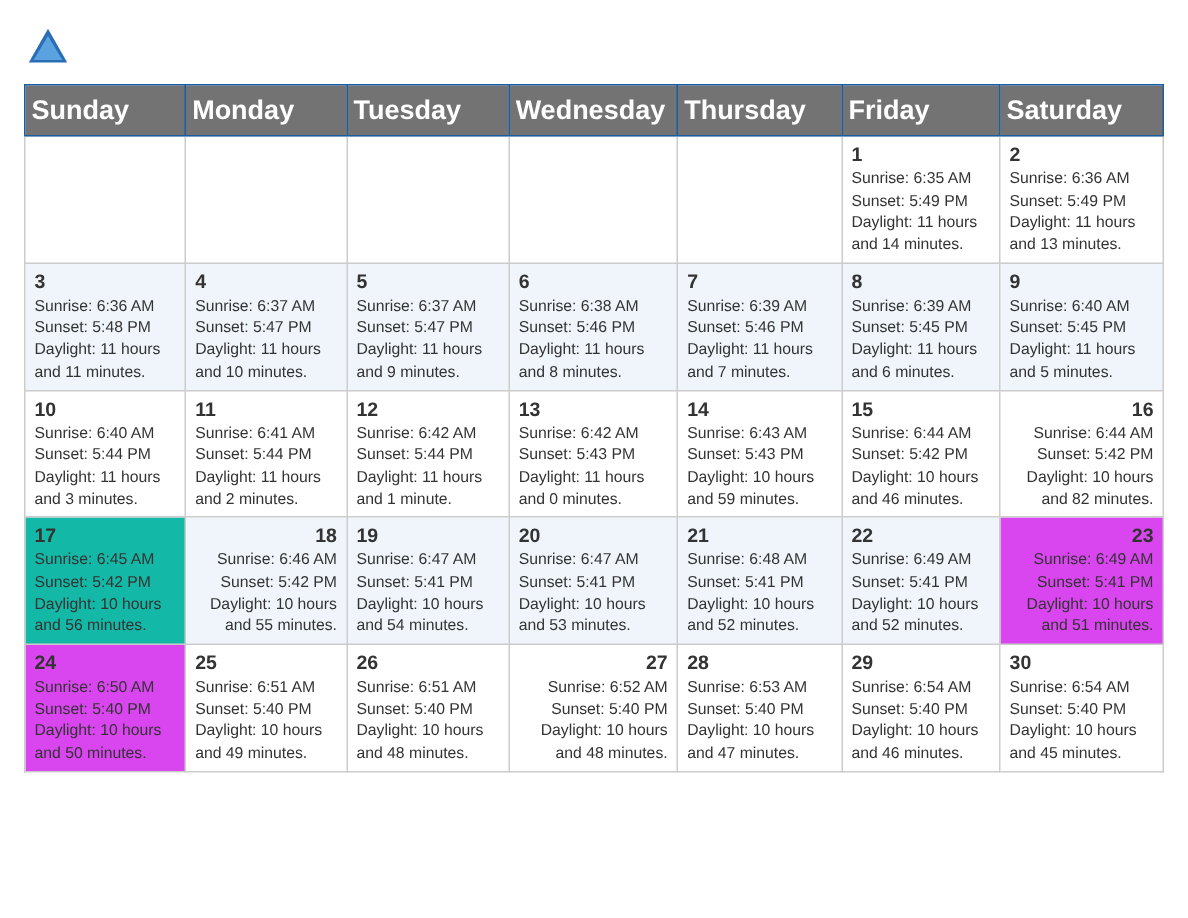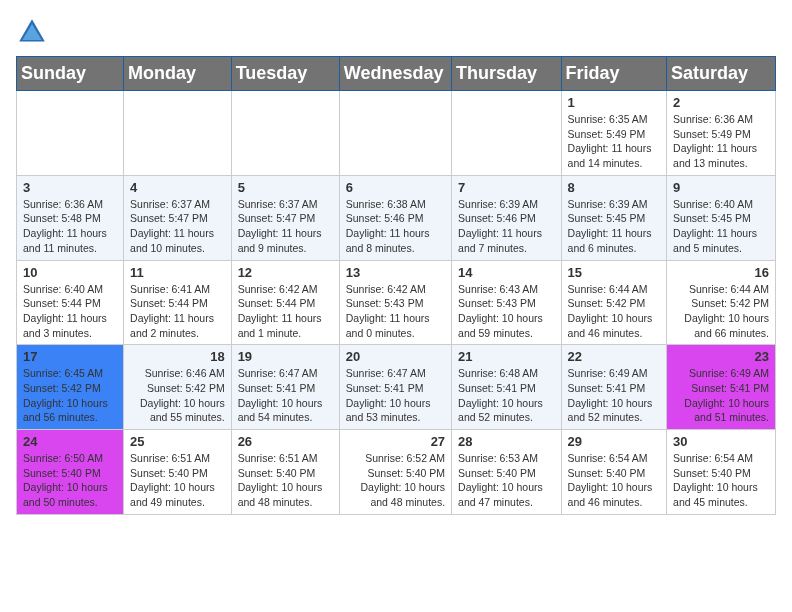--- a/index.html
+++ b/index.html
@@ -188,25 +188,25 @@
         <td style="background-color: rgb(255, 255, 255);">
           <div class="day-number">14</div>
           <div class="day-info"><span>Sunrise: 6:43 AM</span><br><span>Sunset: 5:43 PM</span><br><span>Daylight: 10 hours and 59 minutes.</span></div>
         </td>
         <td style="background-color: rgb(255, 255, 255); margin-left: 38px;">
           <div class="day-number">15</div>
           <div class="day-info"><span>Sunrise: 6:44 AM</span><br><span>Sunset: 5:42 PM</span><br><span>Daylight: 10 hours and 46 minutes.</span></div>
         </td>
         <td style="background-color: rgb(255, 255, 255); text-align: right;">
           <div class="day-number">16</div>
-          <div class="day-info"><span>Sunrise: 6:44 AM</span><br><span>Sunset: 5:42 PM</span><br><span>Daylight: 10 hours and 66 minutes.</span></div>
-        </td>
-      </tr>
-      <tr>
-        <td style="background-color: #3b82f6;">
+          <div class="day-info"><span>Sunrise: 6:44 AM</span><br><span>Sunset: 5:42 PM</span><br><span>Daylight: 10 hours and 82 minutes.</span></div>
+        </td>
+      </tr>
+      <tr>
+        <td style="background-color: #14b8a6;">
           <div class="day-number">17</div>
           <div class="day-info"><span>Sunrise: 6:45 AM</span><br><span>Sunset: 5:42 PM</span><br><span>Daylight: 10 hours and 56 minutes.</span></div>
         </td>
         <td style="background-color: rgb(240, 245, 251); text-align: right;">
           <div class="day-number">18</div>
           <div class="day-info"><span>Sunrise: 6:46 AM</span><br><span>Sunset: 5:42 PM</span><br><span>Daylight: 10 hours and 55 minutes.</span></div>
         </td>
         <td style="background-color: rgb(240, 245, 251);">
           <div class="day-number">19</div>
           <div class="day-info"><span>Sunrise: 6:47 AM</span><br><span>Sunset: 5:41 PM</span><br><span>Daylight: 10 hours and 54 minutes.</span></div>

